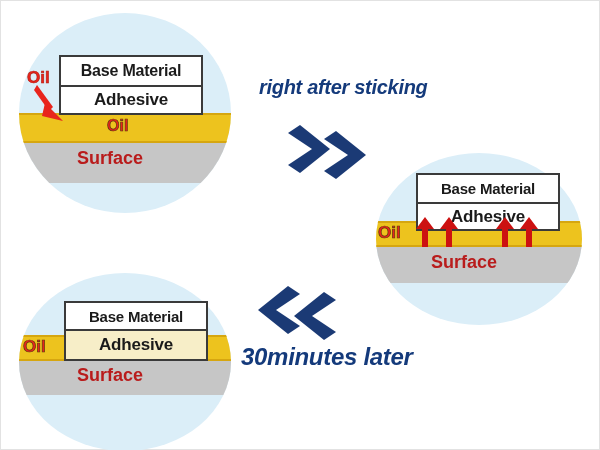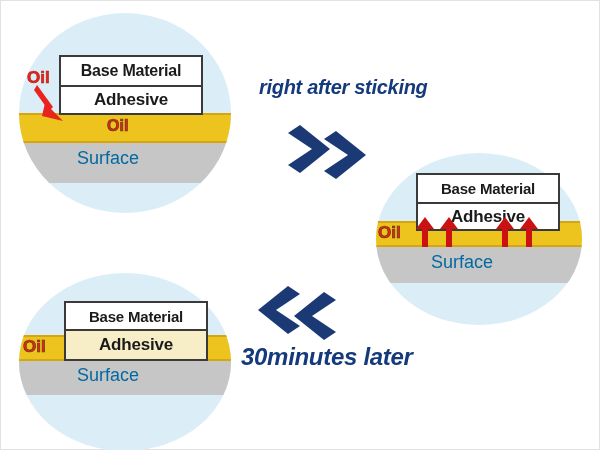--- a/index.html
+++ b/index.html
@@ -69,23 +69,23 @@
     white-space: nowrap;
   }
   .stack-row.divider {
     border-bottom: 2px solid #3a3a3a;
   }
   .fill-cream { background: #f7eec8; }
 
   
   .band-label {
     position: absolute;
-    font-weight: 400;
+    font-weight: 700;
     white-space: nowrap;
-    color: #0369a1;
+    color: #b91c1c;
   }
   .oil-word {
     color: #e8241c;
     font-weight: 700;
     -webkit-text-stroke: 0.7px #5a3a10;
     white-space: nowrap;
   }
 
   
   .oil-tag {

